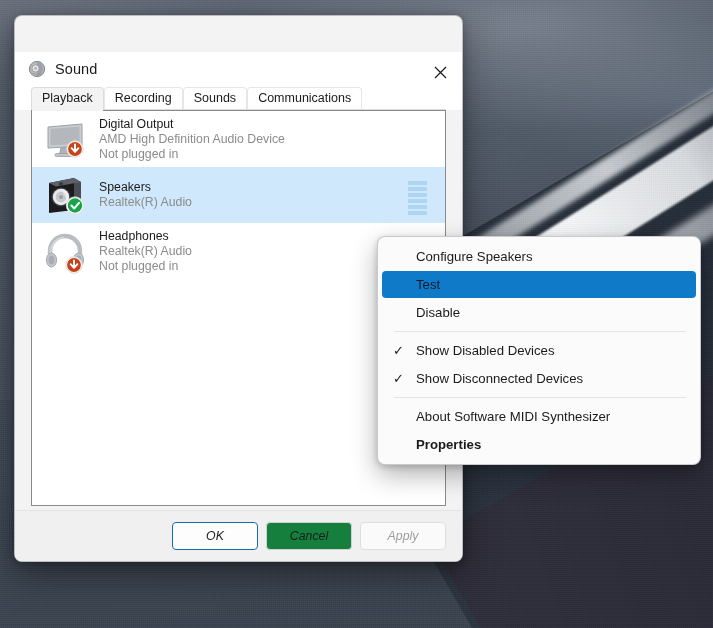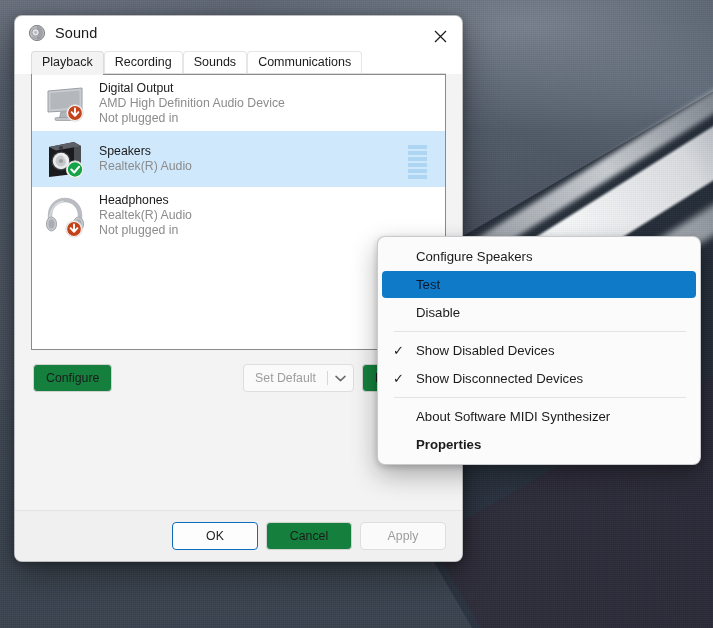--- a/index.html
+++ b/index.html
@@ -113,20 +113,21 @@
     border-radius: 8px;
     box-shadow: 0 14px 34px rgba(0,0,0,.38), 0 2px 8px rgba(0,0,0,.25);
     overflow: hidden;
     border: 1px solid rgba(120,125,132,.45);
   }
   .titlebar {
     height: 34px;
     background: #ffffff;
     display: flex; align-items: center;
     position: relative;
+    margin-top: 36px;
   }
   .title-icon {
     margin-left: 13px; margin-right: 9px;
     width: 18px; height: 18px; position: relative;
   }
   .title-text {
     font-size: 14.5px; color: #1b1b1b;
     letter-spacing: .1px;
   }
   .close-btn {
@@ -188,21 +189,21 @@
     font-size: 12.5px;
     color: #1b1b1b;
     padding-top: 17px;
     padding-bottom: 11px;
     padding-left: 2px;
   }
 
   .devicelist {
     background: #ffffff;
     border: 1px solid #8a8a8a;
-    height: 276px;
+    height: 396px;
     overflow: hidden;
     position: relative;
   }
   .device {
     display: flex; align-items: center;
     height: 56px;
     padding-left: 9px;
     position: relative;
     cursor: default;
   }
@@ -266,21 +267,21 @@
 
   .footer {
     position: absolute; left: 0; right: 0; bottom: 0;
     height: 51px;
     background: #f0f0f0;
     border-top: 1px solid #e3e3e3;
     display: flex; align-items: center; justify-content: flex-end;
     padding-right: 16px;
     gap: 8px;
   }
-  .footer .btn { min-width: 86px; text-align: center; padding: 0 8px; }
+  .footer .btn { min-width: 86px; text-align: center; padding: 0 8px; font-style: italic; }
 
   
   #context-menu {
     position: absolute;
     left: 377px; top: 236px;
     width: 324px;
     background: #fbfbfb;
     border: 1px solid rgba(160,163,168,.55);
     border-radius: 8px;
     box-shadow: 0 10px 26px rgba(0,0,0,.30), 0 2px 6px rgba(0,0,0,.18);

